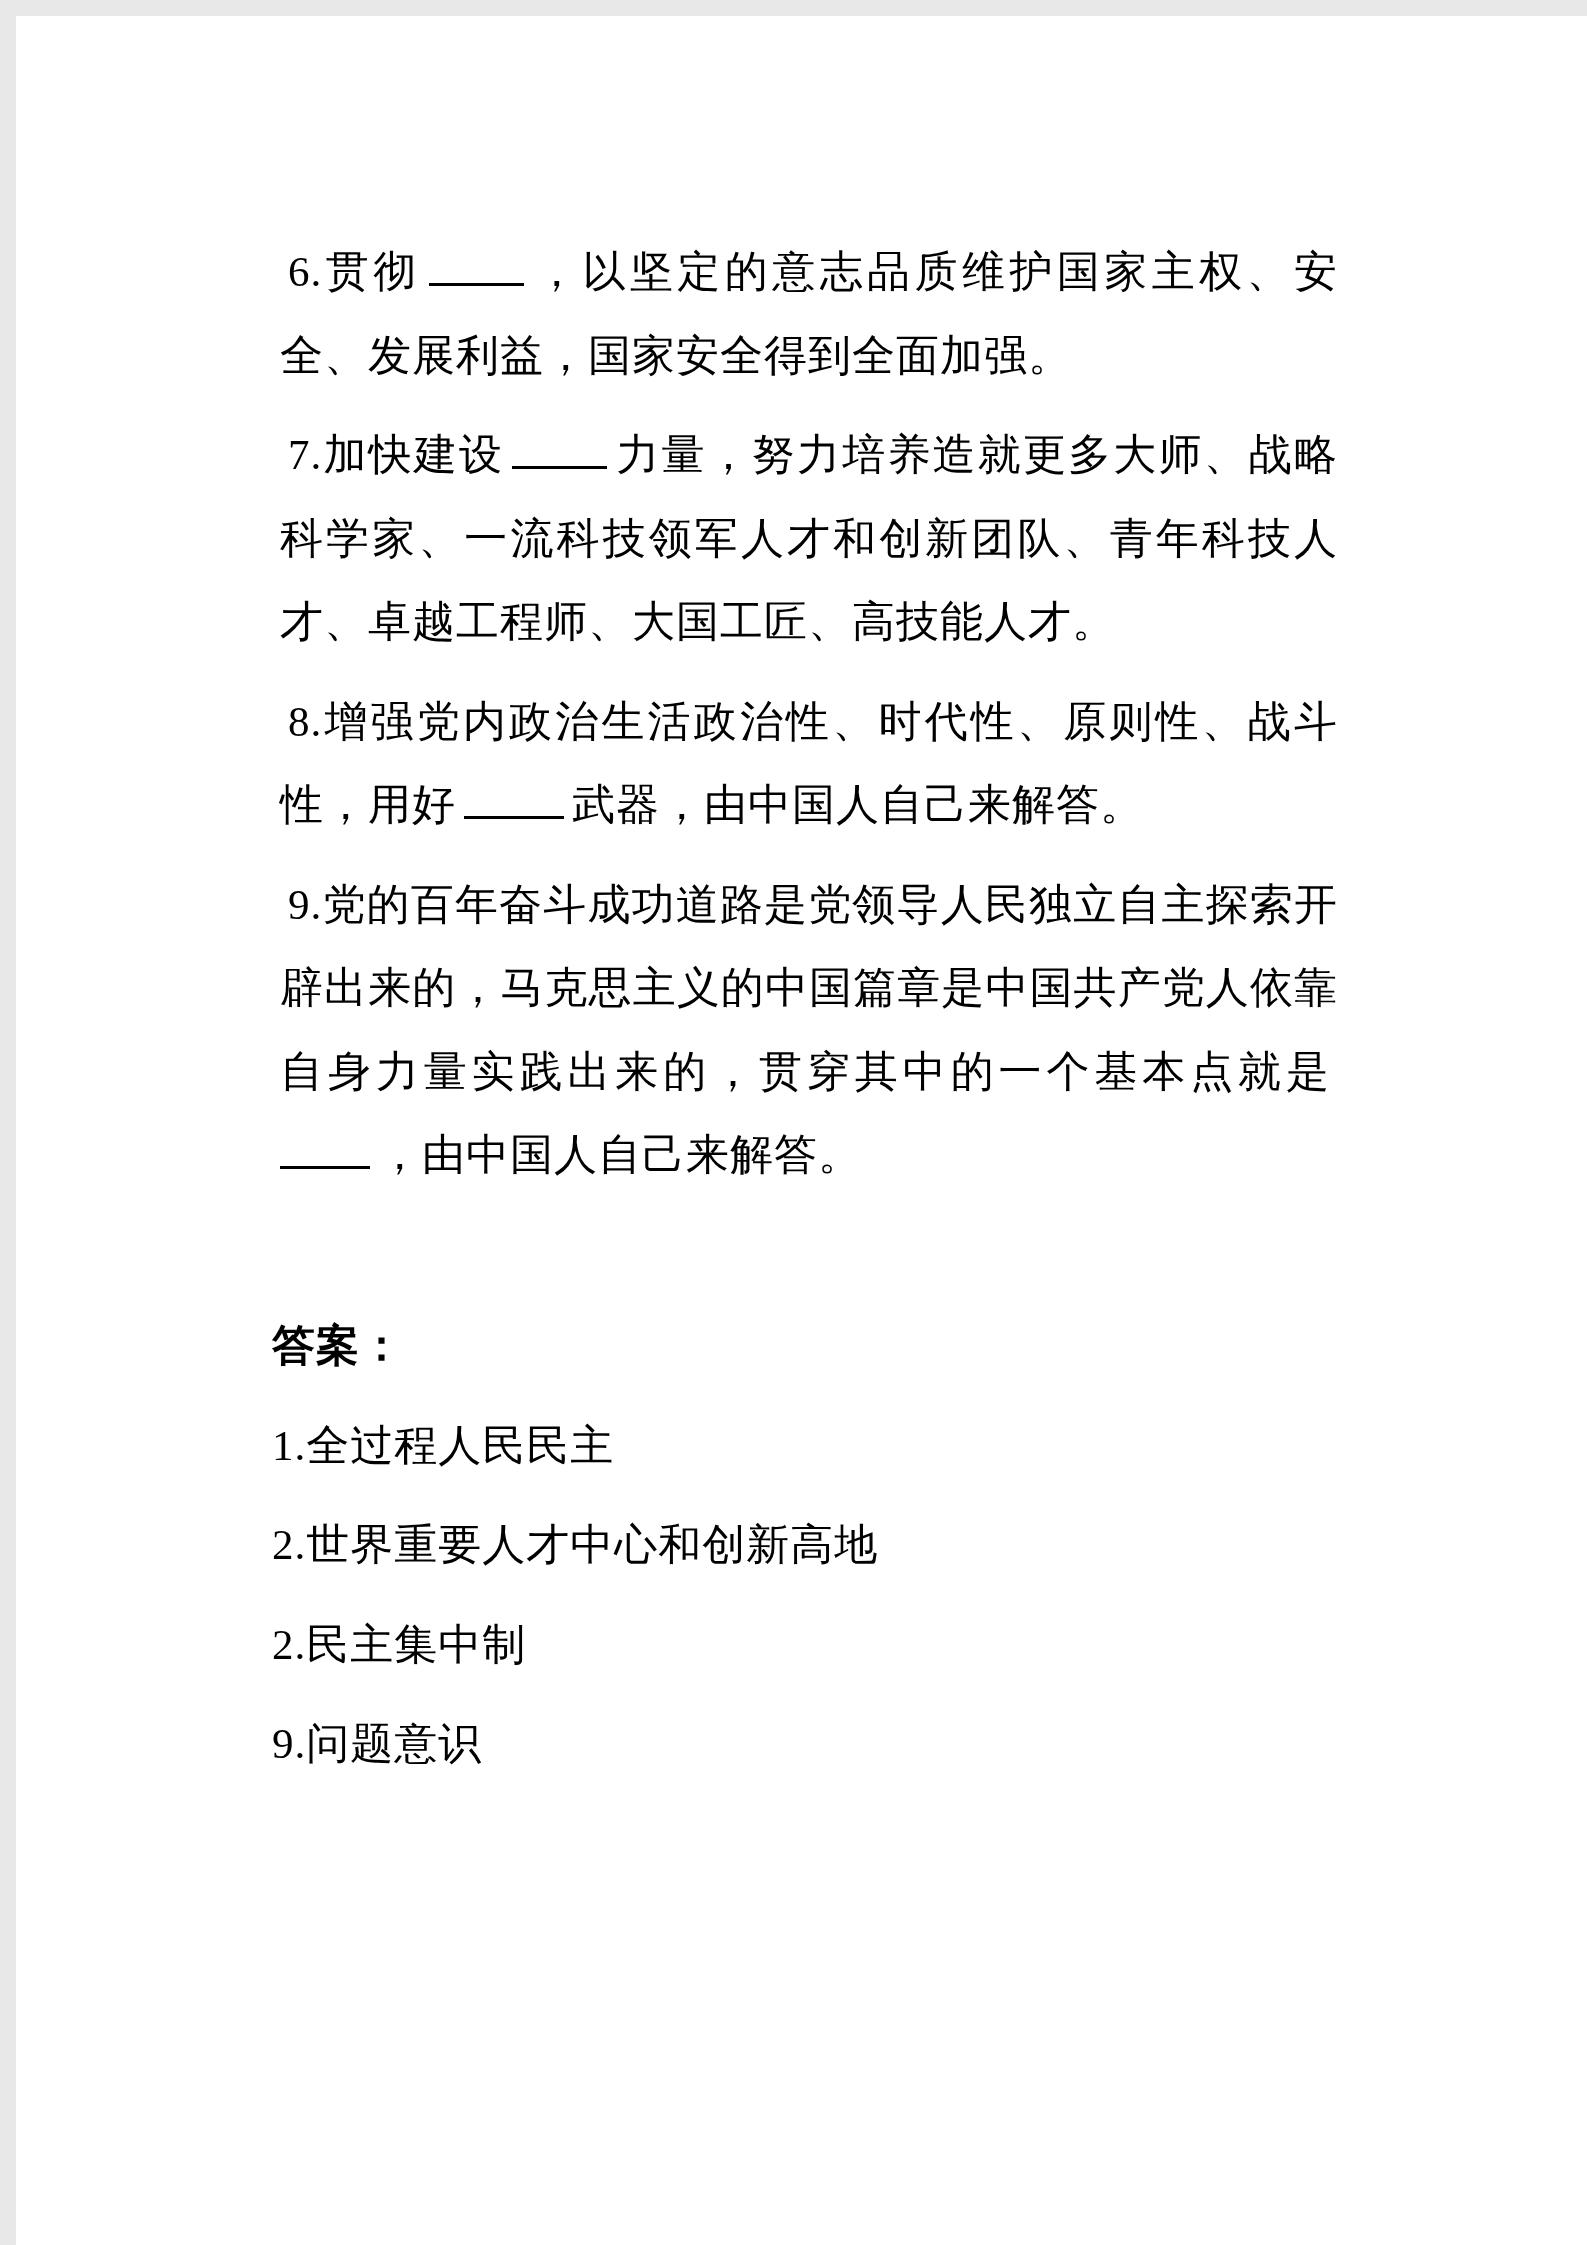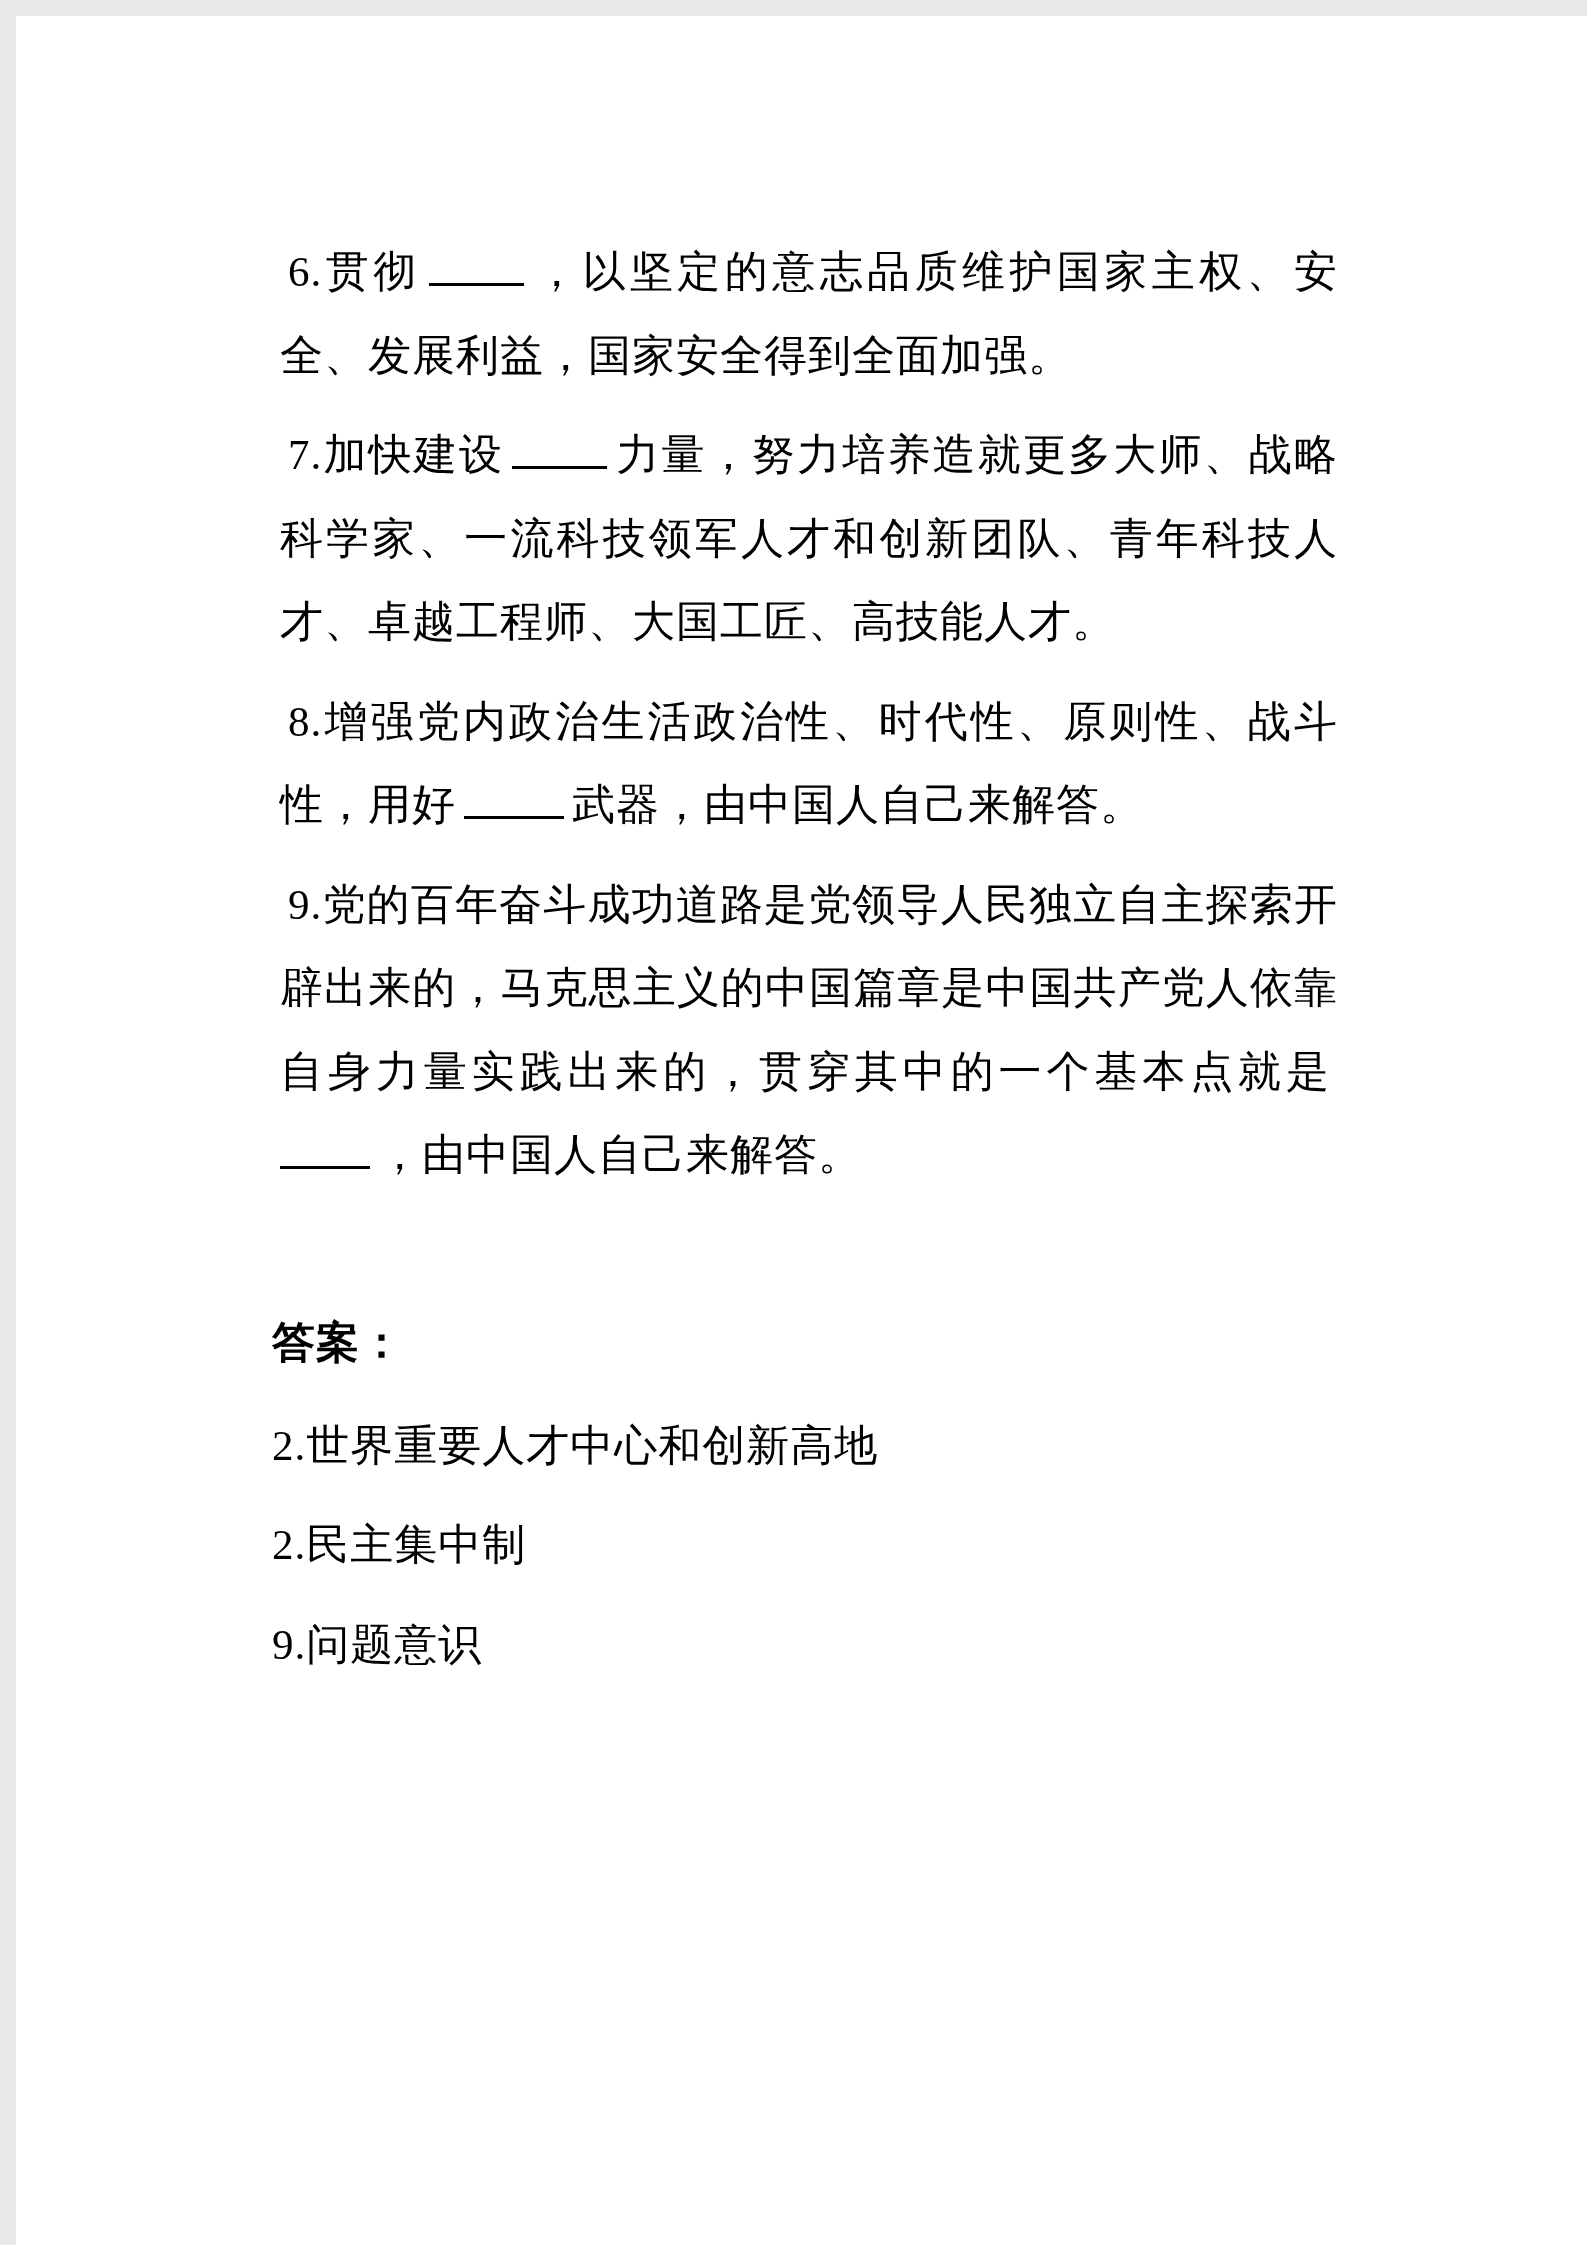--- a/index.html
+++ b/index.html
@@ -29,21 +29,21 @@
     text-justify:inter-ideograph;
   }
   .blank{
     display:inline-block;
     height:4px;
     border-bottom:3px solid var(--text-color);
     vertical-align:baseline;
   }
   .spacer{height:83.5px;}
   .answers-heading{
-    font-family:Liberation Mono, monospace;
+    font-family:Liberation Sans, sans-serif;
     font-weight:bold;
     text-align:left;
   }
   .answer-line{text-align:left;}
 </style>
 </head>
 <body>
 
 <div class="page">
   <div class="content">
@@ -52,18 +52,19 @@
         <p class="para"><span>6.贯彻</span><span class="blank" style="width: 95px;"></span><span>，以坚定的意志品质维护国家主权、安全、发展利益，国家安全得到全面加强。</span></p>
         <p class="para"><span>7.加快建设</span><span class="blank" style="width: 95px;"></span><span>力量，努力培养造就更多大师、战略科学家、一流科技领军人才和创新团队、青年科技人才、卓越工程师、大国工匠、高技能人才。</span></p>
         <p class="para"><span>8.增强党内政治生活政治性、时代性、原则性、战斗性，用好</span><span class="blank" style="width: 100px;"></span><span>武器，由中国人自己来解答。</span></p>
         <p class="para"><span>9.党的百年奋斗成功道路是党领导人民独立自主探索开辟出来的，马克思主义的中国篇章是中国共产党人依靠自身力量实践出来的，贯穿其中的一个基本点就是</span><span class="blank" style="width: 90px;"></span><span>，由中国人自己来解答。</span></p>
       </div>
 
     <p class="spacer"></p>
 
     <p class="para answers-heading">答案：</p>
 
+    <p class="para answer-line">1.全过程人民民主</p>
     <p class="para answer-line">2.世界重要人才中心和创新高地</p>
     <p class="para answer-line">2.民主集中制</p>
     <p class="para answer-line">9.问题意识</p>
 
   </div>
 </div>
 
 </body></html>

